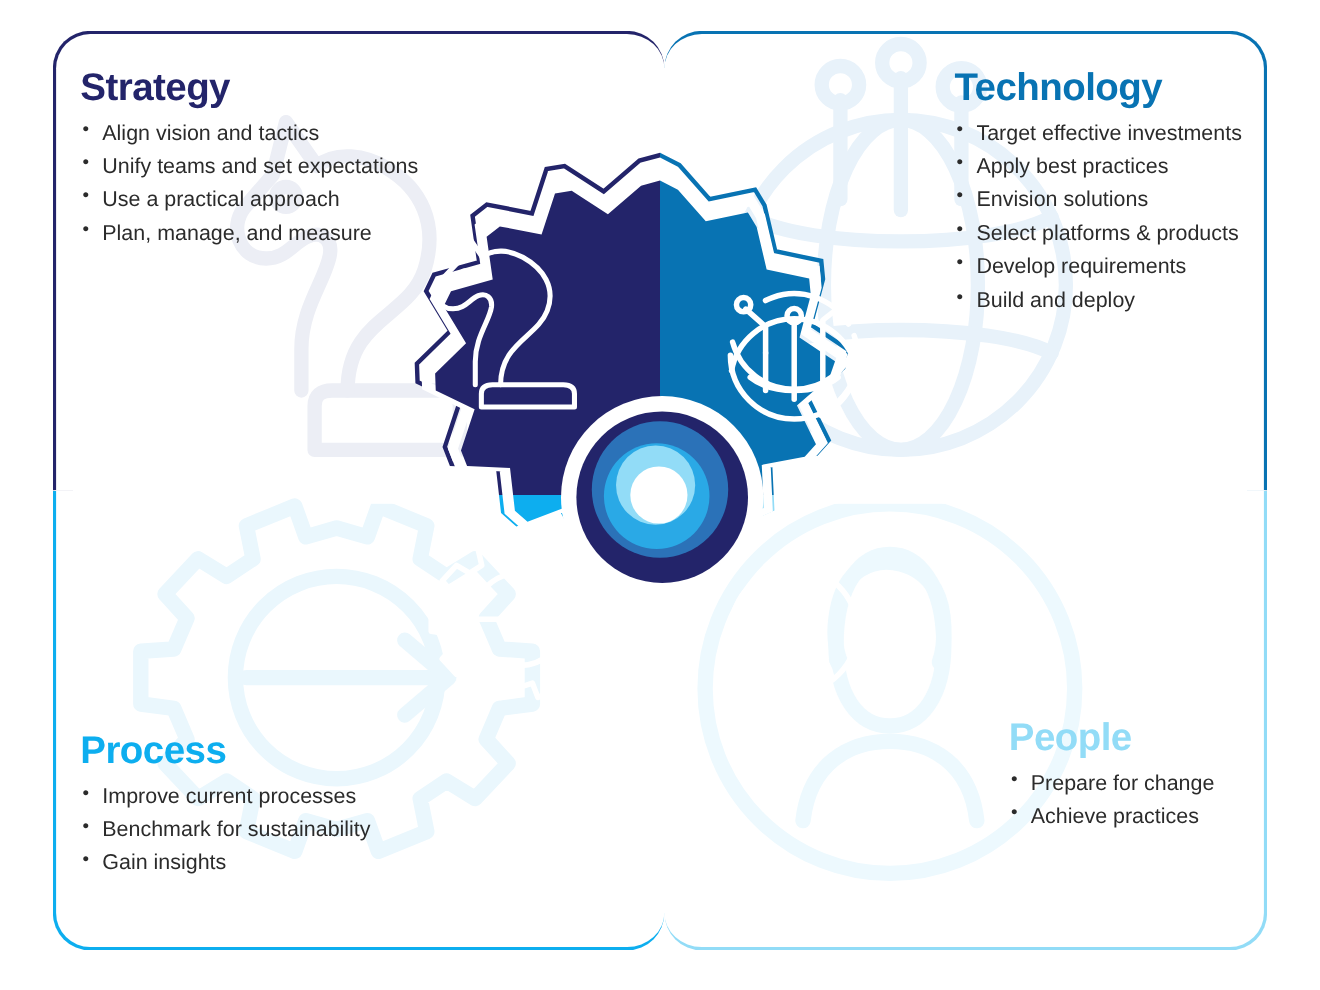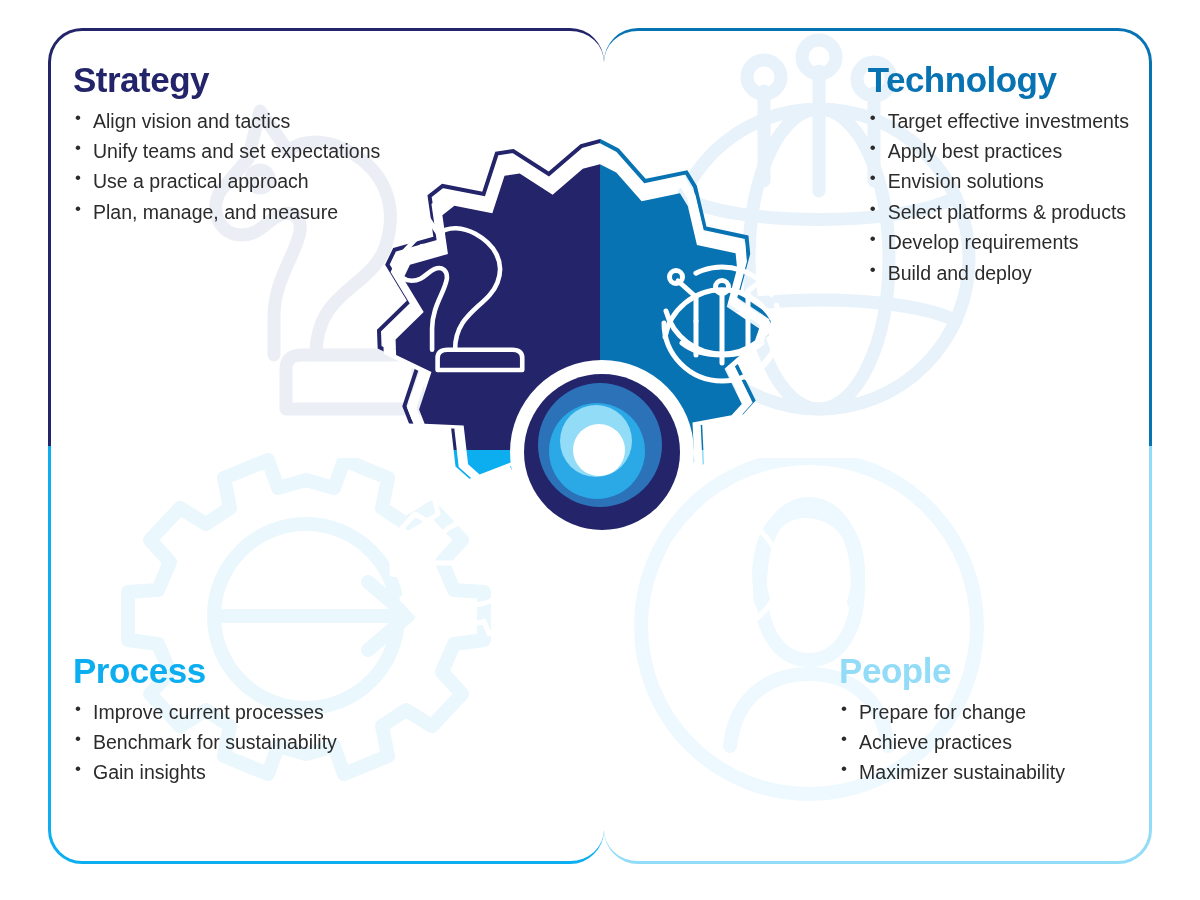--- a/index.html
+++ b/index.html
@@ -54,21 +54,21 @@
 
   .title{
     font-weight:bold;
     font-size:35px;
     letter-spacing:-0.5px;
     margin:0 0 6px 0;
     line-height:1.1;
   }
   .t-strategy{color:#23246a;}
   .t-technology{color:#0873b3;}
-  .t-process{color:#0daeef;}
+  .t-process{color:#0daeef;margin-top:12px;}
   .t-people{color:#92dcf7;}
 
   ul.bullets{
     list-style:none;
     margin:0;padding:0;
   }
   ul.bullets li{
     position:relative;
     font-size:19.5px;
     color:#2b2b2b;
@@ -191,26 +191,25 @@
       <g fill="none" stroke="#edf9fe" stroke-width="14" stroke-linecap="round" stroke-linejoin="round">
         <circle cx="195" cy="200" r="168"></circle>
         <path d="M116 320 C122 268 158 248 195 248 C232 248 268 268 274 320"></path>
         <path d="M146 160 C146 104 170 78 195 78 C220 78 244 104 244 160
                  C244 206 224 234 195 234 C166 234 146 206 146 160 Z"></path>
         <path d="M150 176 C140 150 146 106 168 92 C190 78 222 86 236 110
                  C246 128 246 160 240 176"></path>
       </g>
     </svg>
     <div class="inner pad-br align-right" style="padding-top:206px;">
-      <div class="right-block" style="padding-right:84px;margin-left:36px;">
+      <div class="right-block" style="padding-right:45px;margin-left:36px;">
         <h2 class="title t-people">People</h2>
         <ul class="bullets">
           <li>Prepare for change</li>
           <li>Achieve practices</li>
-          <li>Maximizer sustainability</li>
         </ul>
       </div>
     </div>
   </div>
 
   <div class="seam-mask" style="left:590px;top:120px;width:26px;height:300px;"></div>
   <div class="seam-mask" style="left:590px;top:470px;width:26px;height:270px;"></div>
   <div class="seam-mask" style="left:280px;top:432px;width:330px;height:26px;"></div>
   <div class="seam-mask" style="left:596px;top:432px;width:330px;height:26px;"></div>
 

